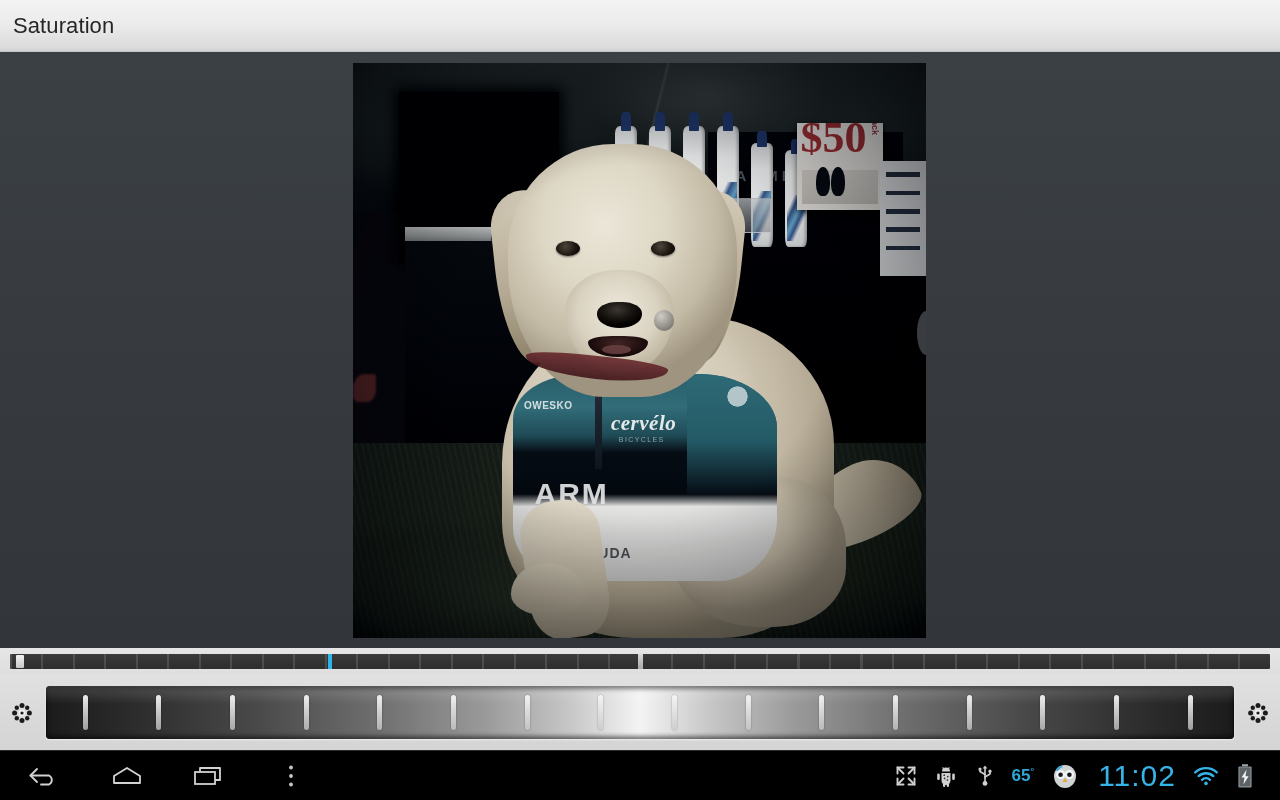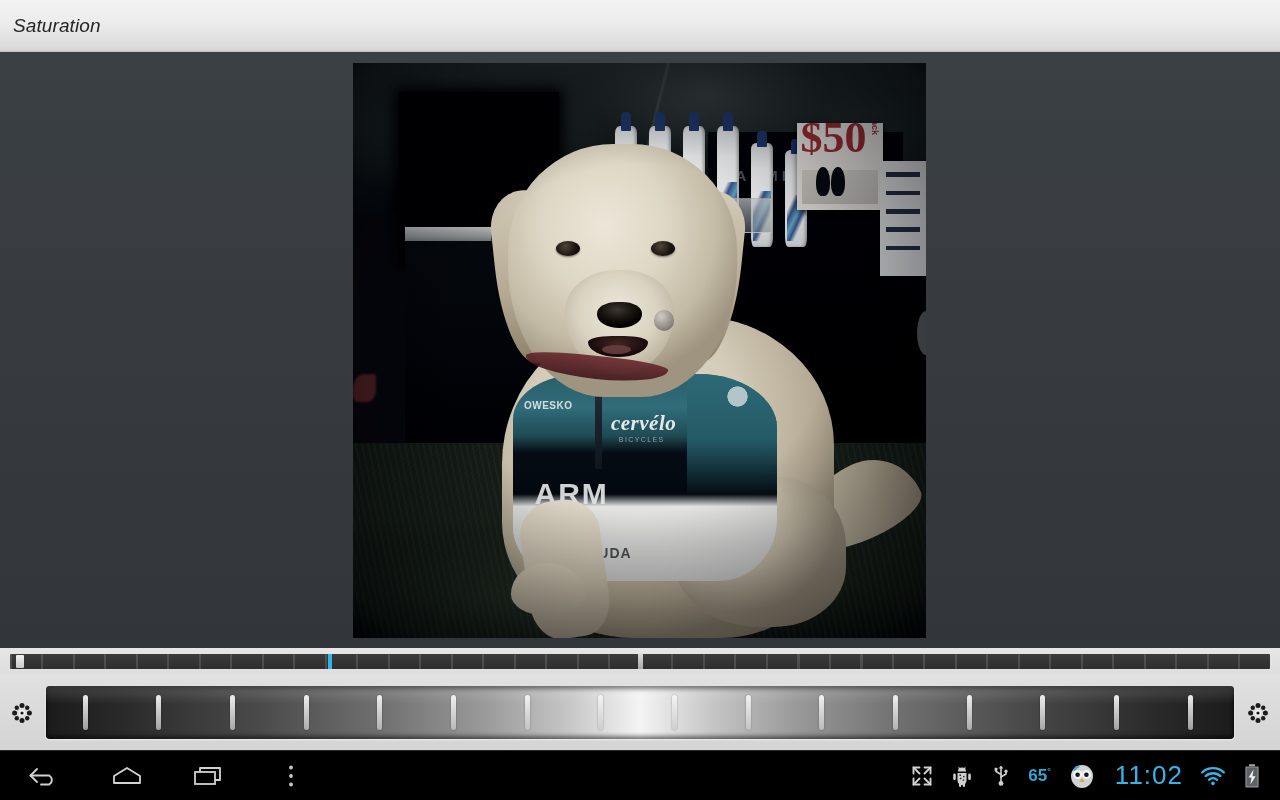--- a/index.html
+++ b/index.html
@@ -24,26 +24,25 @@
     top: 0; left: 0;
     width: 1280px;
     height: 52px;
     background: linear-gradient(to bottom, #f3f3f3 0%, #ececec 45%, #dcdcdc 92%, #d2d2d2 100%);
     display: flex;
     align-items: center;
     justify-content: space-between;
     border-bottom: 1px solid #c4c4c4;
   }
   .titlebar-title {
-    font-size: 19px;
+    font-size: 22px;
     color: #262626;
     padding-left: 13px;
     letter-spacing: 0.1px;
     font-weight: 400;
-    font-style: italic;
   }
   .titlebar-right {
     display: flex;
     align-items: stretch;
     height: 100%;
   }
   .apply-btn {
     display: flex;
     align-items: center;
     justify-content: center;
@@ -480,31 +479,31 @@
   }
   .nav-left { display: flex; align-items: center; gap: 44px; padding-left: 26px; }
   .nav-btn {
     width: 38px; height: 38px;
     display: flex; align-items: center; justify-content: center;
     cursor: pointer;
   }
   .nav-spacer { flex: 1 1 auto; }
   .status-area {
     display: flex; align-items: center; gap: 16px;
-    padding-right: 19px;
+    padding-right: 26px;
   }
   .status-icon { display: flex; align-items: center; justify-content: center; }
   .temp {
     color: #2fa8da; font-size: 17px; font-weight: 700;
     font-family: "Liberation Sans", sans-serif;
   }
   .temp sup { font-size: 9px; }
   .clock {
     color: #36b4e8;
-    font-size: 26px;
+    font-size: 30px;
     letter-spacing: 1px;
     font-weight: 300;
     font-family: "Liberation Sans", sans-serif;
     margin-left: 2px;
   }
 </style>
 </head>
 <body>
 
 <div id="app">

